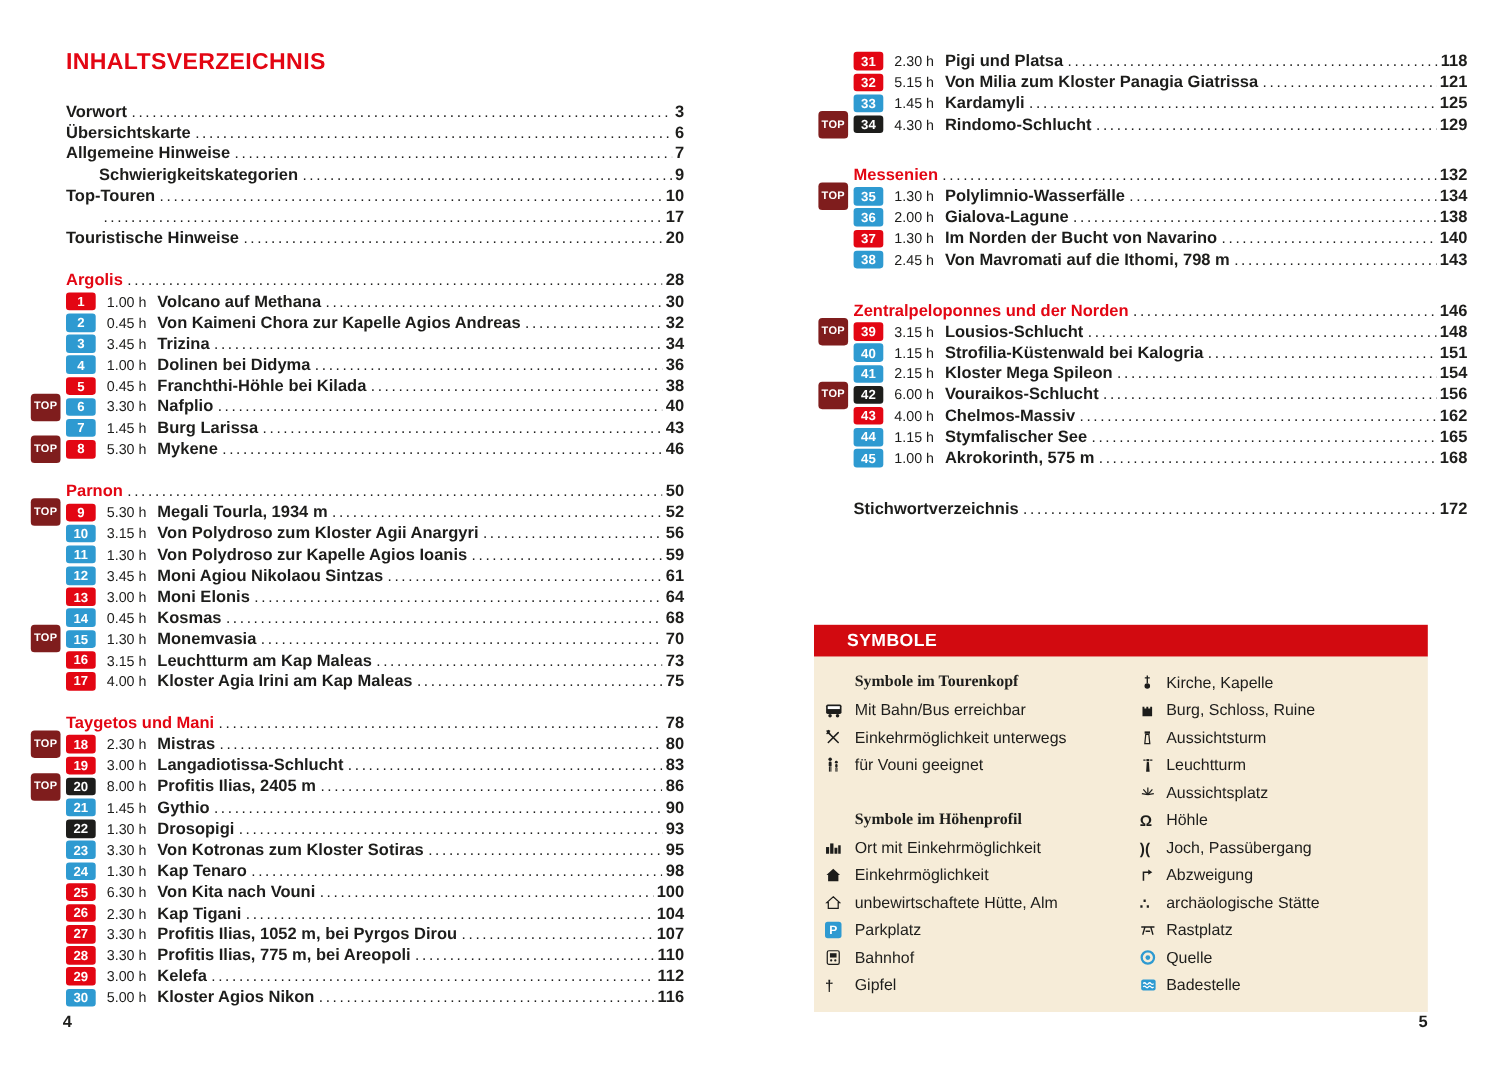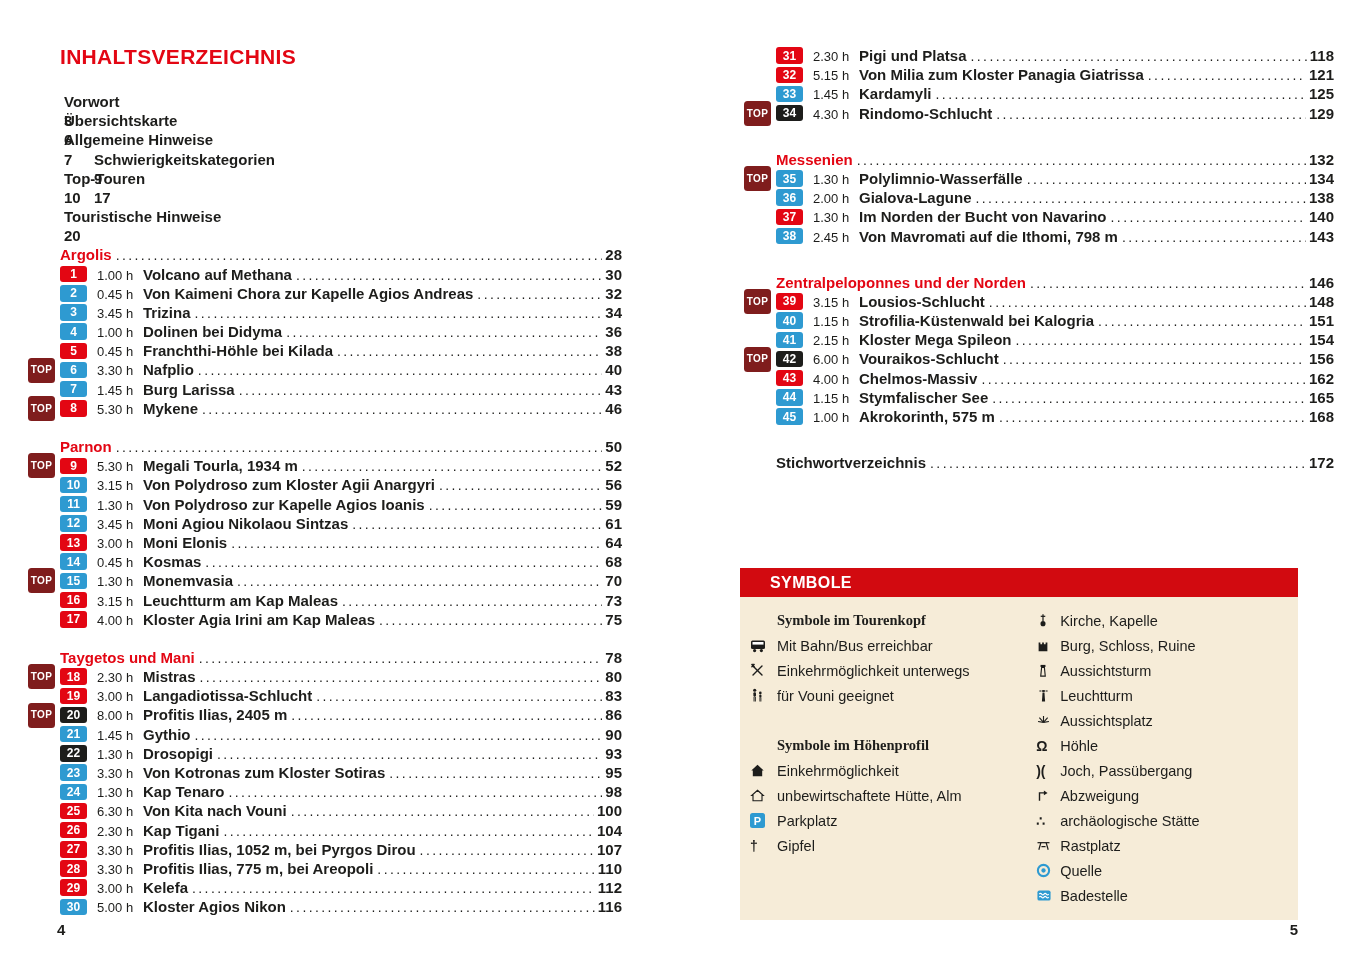--- a/index.html
+++ b/index.html
@@ -11,21 +11,21 @@
   .page-left{left:28px;top:44px;width:594px;}
   .page-right{left:744px;top:46px;width:590px;}
 
   .main-title{
     margin:0 0 22px 32px;font-size:21px;line-height:26px;font-weight:bold;
     color:#e30613;letter-spacing:.3px;
   }
 
   .toc-row{display:flex;align-items:baseline;height:19.2px;line-height:19.2px;
     font-size:15px;white-space:nowrap;}
-  .fm-row{font-weight:bold;margin-left:32px;flex-direction:column;}
+  .fm-row{font-weight:bold;margin-left:32px;}
   .fm-row.indent{margin-left:62px;}
   .section{margin-top:19px;}
   .page-right .section{margin-top:27px;}
   .page-right .section.first{margin-top:0;}
   .section-row{margin-left:32px;}
   .sec-name{font-weight:bold;color:#e30613;}
   .index-row{margin-top:27px;margin-left:32px;font-weight:bold;}
 
   .badge-slot{width:32px;display:inline-flex;align-self:center;flex:none;}
   .top-badge{
@@ -586,39 +586,61 @@
             </svg>
           </span>
           <span class="sym-label">für Vouni geeignet</span>
         </div>
         <div class="sym-row"></div>
         <div class="sym-row sym-heading">
           <span>Symbole im Höhenprofil</span>
         </div>
         <div class="sym-row">
           <span class="sym-icon">
+            <svg width="15" height="15" viewBox="0 0 16 16" fill="#1d1d1b">
+              <rect x="1" y="7.5" width="3" height="6.5"></rect>
+              <rect x="5" y="4" width="3.2" height="10"></rect>
+              <rect x="9.2" y="8.2" width="2.8" height="5.8"></rect>
+              <rect x="12.8" y="5.8" width="2.4" height="8.2"></rect>
+            </svg>
+          </span>
+          <span class="sym-label">Ort mit Einkehrmöglichkeit</span>
+        </div>
+        <div class="sym-row">
+          <span class="sym-icon">
             <svg width="15" height="15" viewBox="0 0 16 16">
               <path d="M8 1.8 L14.6 8 H13 V14 H3 V8 H1.4 Z" fill="#1d1d1b"></path>
             </svg>
           </span>
           <span class="sym-label">Einkehrmöglichkeit</span>
         </div>
         <div class="sym-row">
           <span class="sym-icon">
             <svg width="15" height="15" viewBox="0 0 16 16">
               <path d="M8 2.4 L14.2 8 H12.8 V13.6 H3.2 V8 H1.8 Z" fill="none" stroke="#1d1d1b" stroke-width="1.2"></path>
             </svg>
           </span>
           <span class="sym-label">unbewirtschaftete Hütte, Alm</span>
         </div>
         <div class="sym-row">
           <span class="sym-icon">
             <span class="pbox">P</span>
           </span>
           <span class="sym-label">Parkplatz</span>
+        </div>
+        <div class="sym-row">
+          <span class="sym-icon">
+            <svg width="15" height="15" viewBox="0 0 16 16">
+              <rect x="2.2" y="1.4" width="11.6" height="13.2" rx="1.6" fill="none" stroke="#1d1d1b" stroke-width="1.2"></rect>
+              <rect x="4.8" y="3.8" width="6.4" height="4.2" fill="#1d1d1b"></rect>
+              <circle cx="6" cy="10.8" r="1.1" fill="#1d1d1b"></circle>
+              <circle cx="10" cy="10.8" r="1.1" fill="#1d1d1b"></circle>
+            </svg>
+          </span>
+          <span class="sym-label">Bahnhof</span>
         </div>
         <div class="sym-row">
           <span class="sym-icon">
             <span class="tico">†</span>
           </span>
           <span class="sym-label">Gipfel</span>
         </div>
       </div>
     <div class="sym-col sym-col-right" id="sym-right">
         <div class="sym-row">

